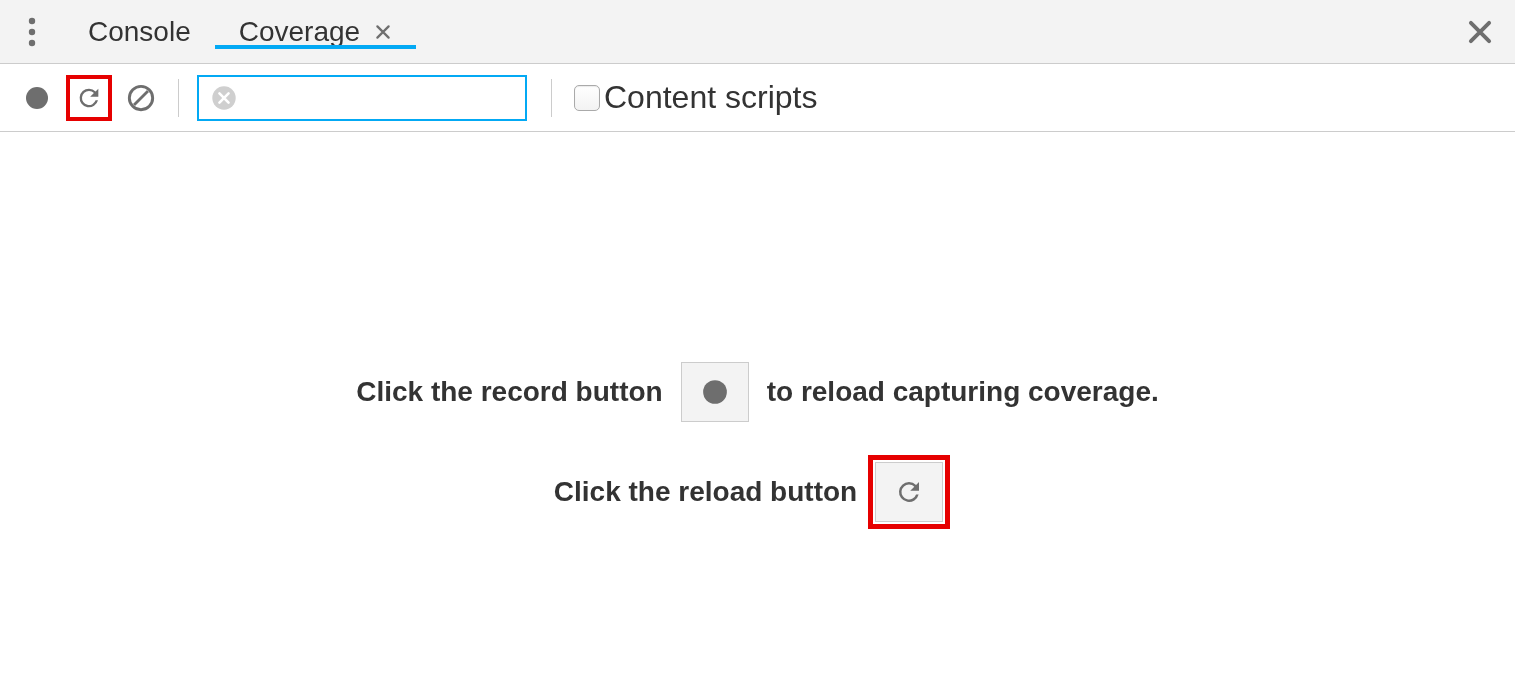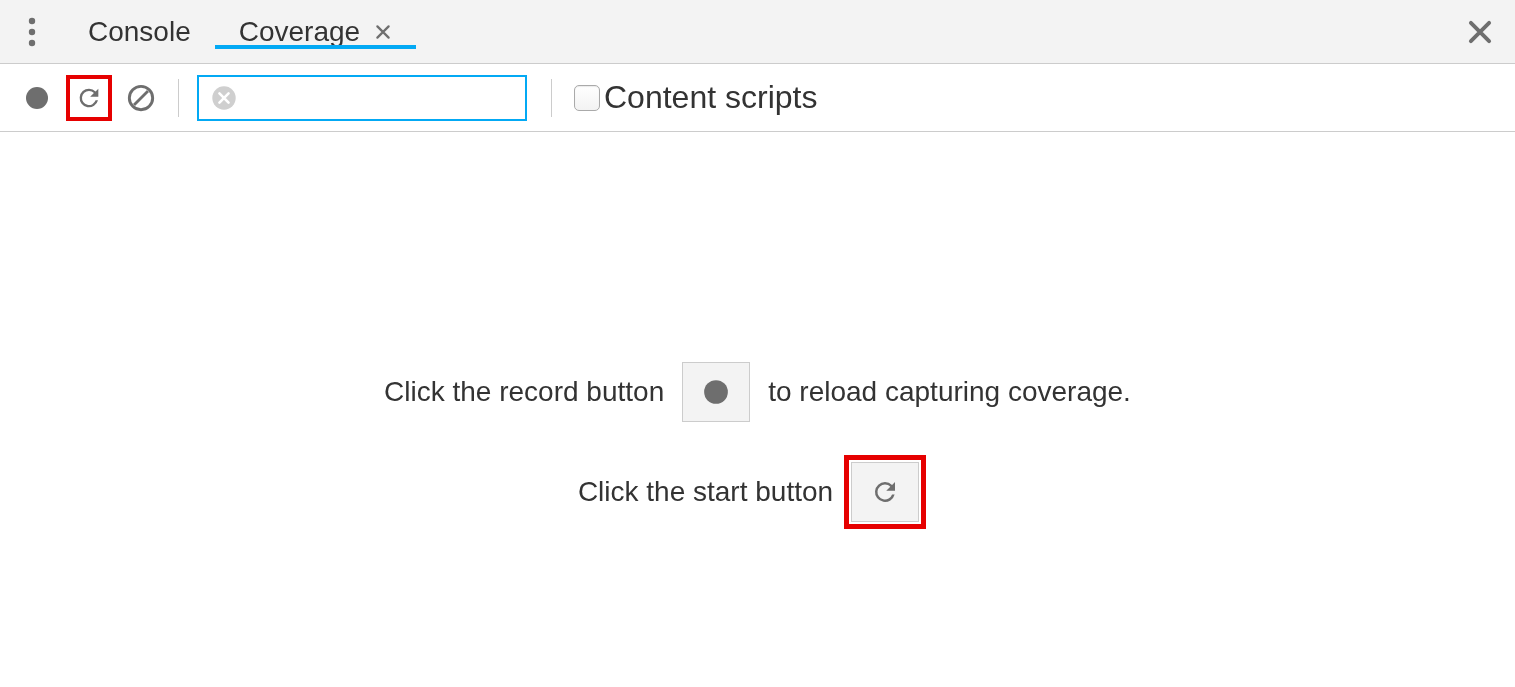--- a/index.html
+++ b/index.html
@@ -122,20 +122,21 @@
     font-size: 28px;
     color: #333;
     display: flex;
     flex-direction: column;
     align-items: center;
     gap: 40px;
   }
   .hint-row {
     display: flex; align-items: center;
     justify-content: center;
+    font-weight: bold;
   }
   .inline-btn {
     width: 68px; height: 60px;
     border: 1px solid #ccc;
     background: #f3f3f3;
     display: inline-flex; align-items: center; justify-content: center;
     margin: 0 18px;
     color: #6e6e6e;
   }
   .inline-btn.highlight {
@@ -210,20 +211,20 @@
   <div class="hint-row">
     <span>Click the record button</span>
     <span class="inline-btn">
       <svg width="28" height="28" viewBox="0 0 26 26">
           <circle cx="13" cy="13" r="11" fill="#6e6e6e"></circle>
         </svg>
     </span>
     <span>to reload capturing coverage.</span>
   </div>
   <div class="hint-row">
-    <span>Click the start button</span>
+    <span>Click the reload button</span>
     <span class="inline-btn highlight">
       <svg width="30" height="30" viewBox="0 0 24 24">
           <path fill="#6e6e6e" d="M17.65 6.35A7.96 7.96 0 0 0 12 4a8 8 0 1 0 7.73 10h-2.08A6 6 0 1 1 12 6c1.66 0 3.14.69 4.22 1.78L13 11h7V4l-2.35 2.35z"></path>
         </svg>
     </span>
   </div>
 </div>
 
 </body></html>

